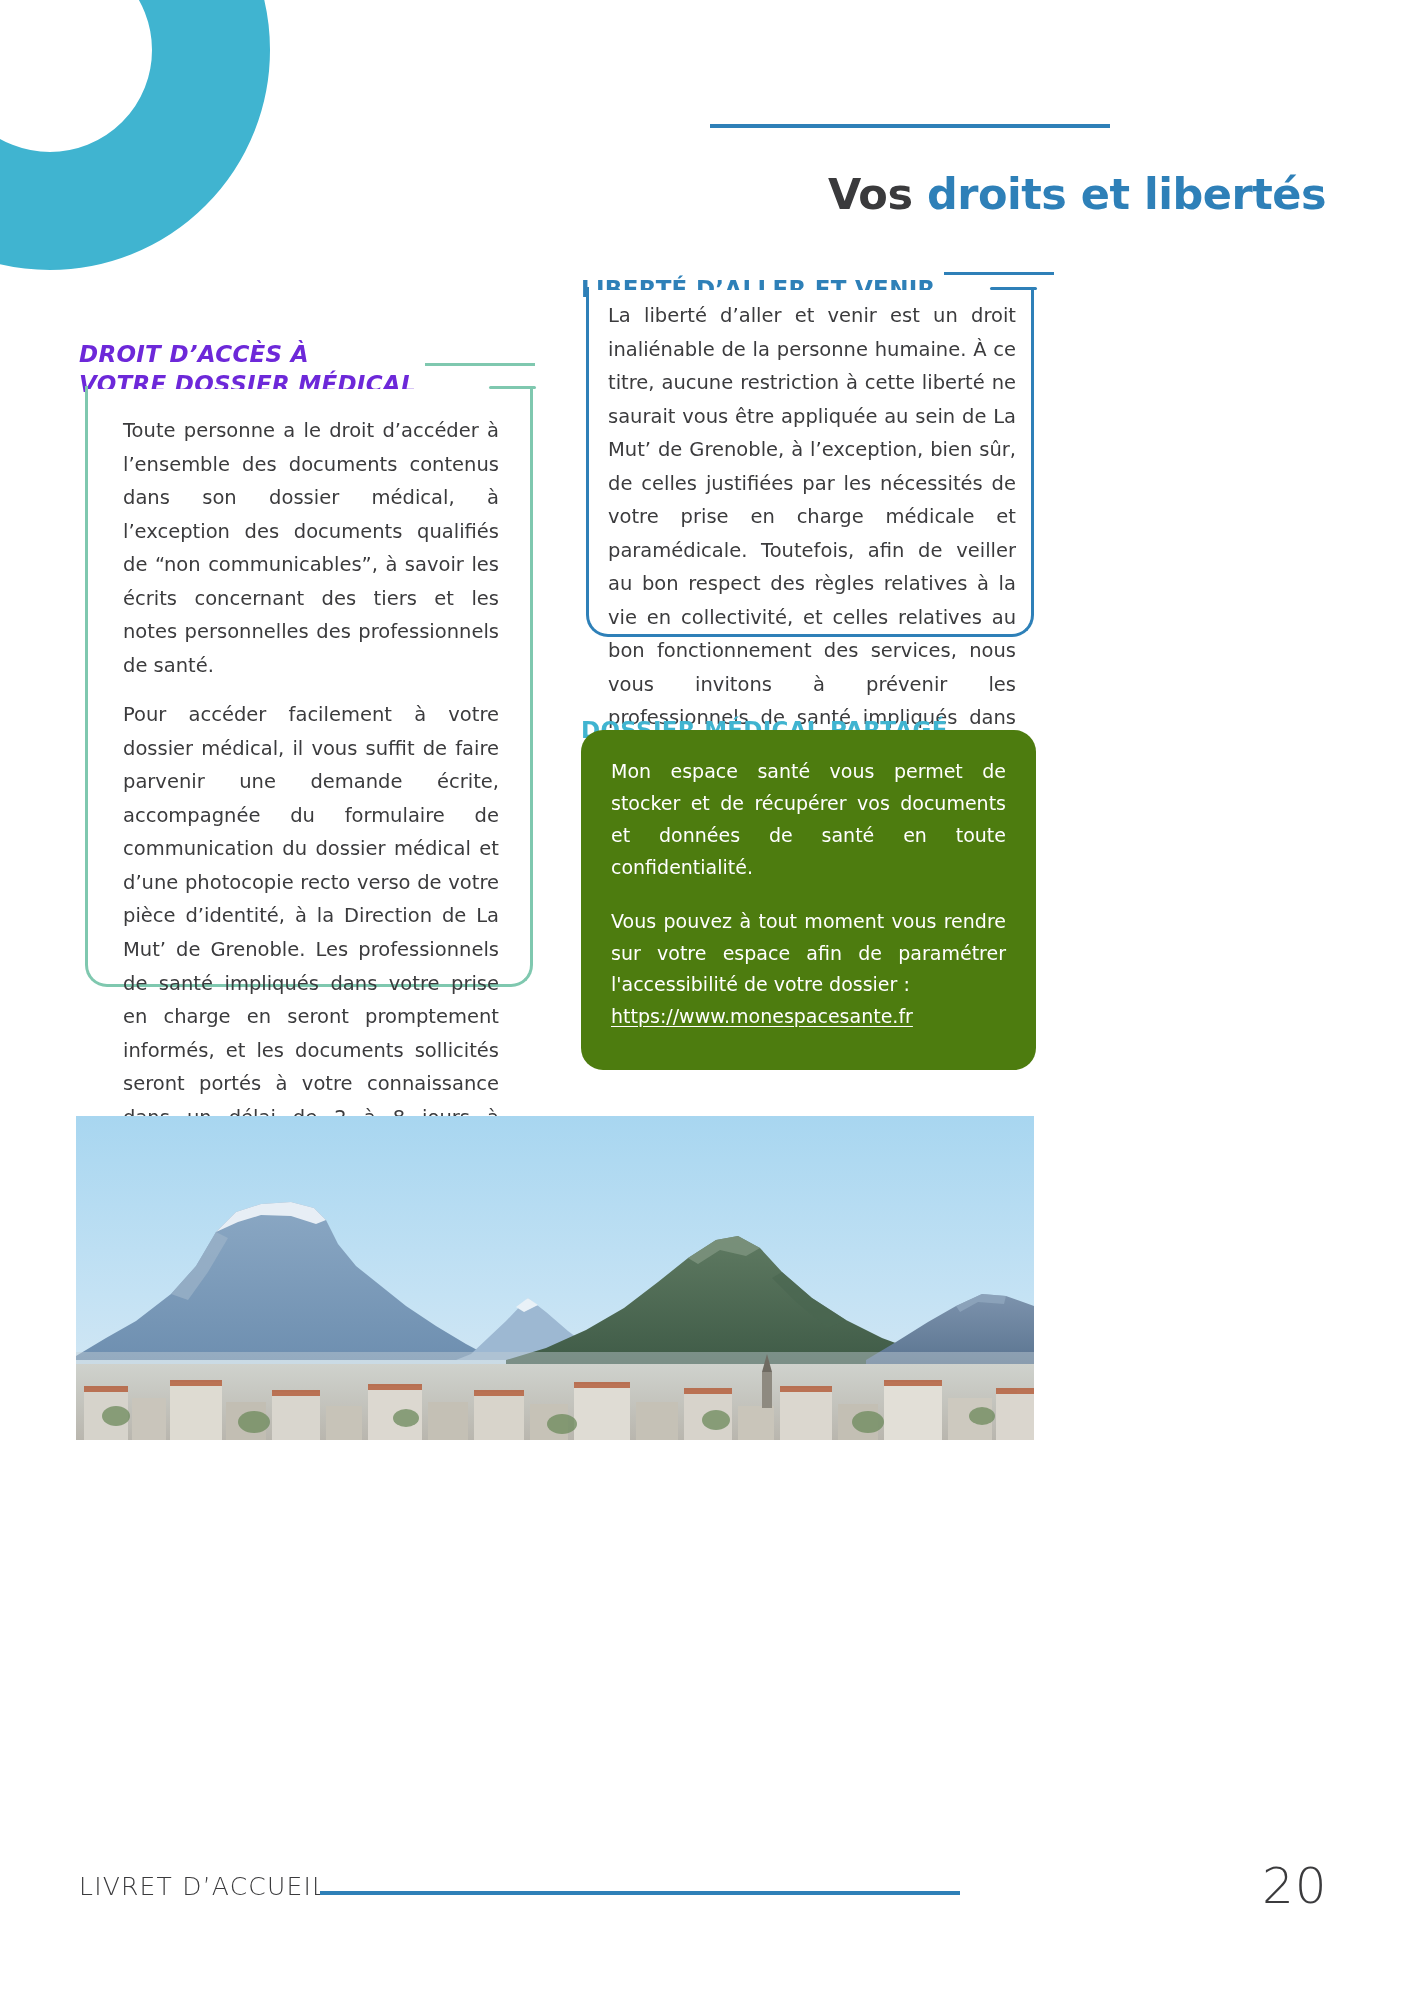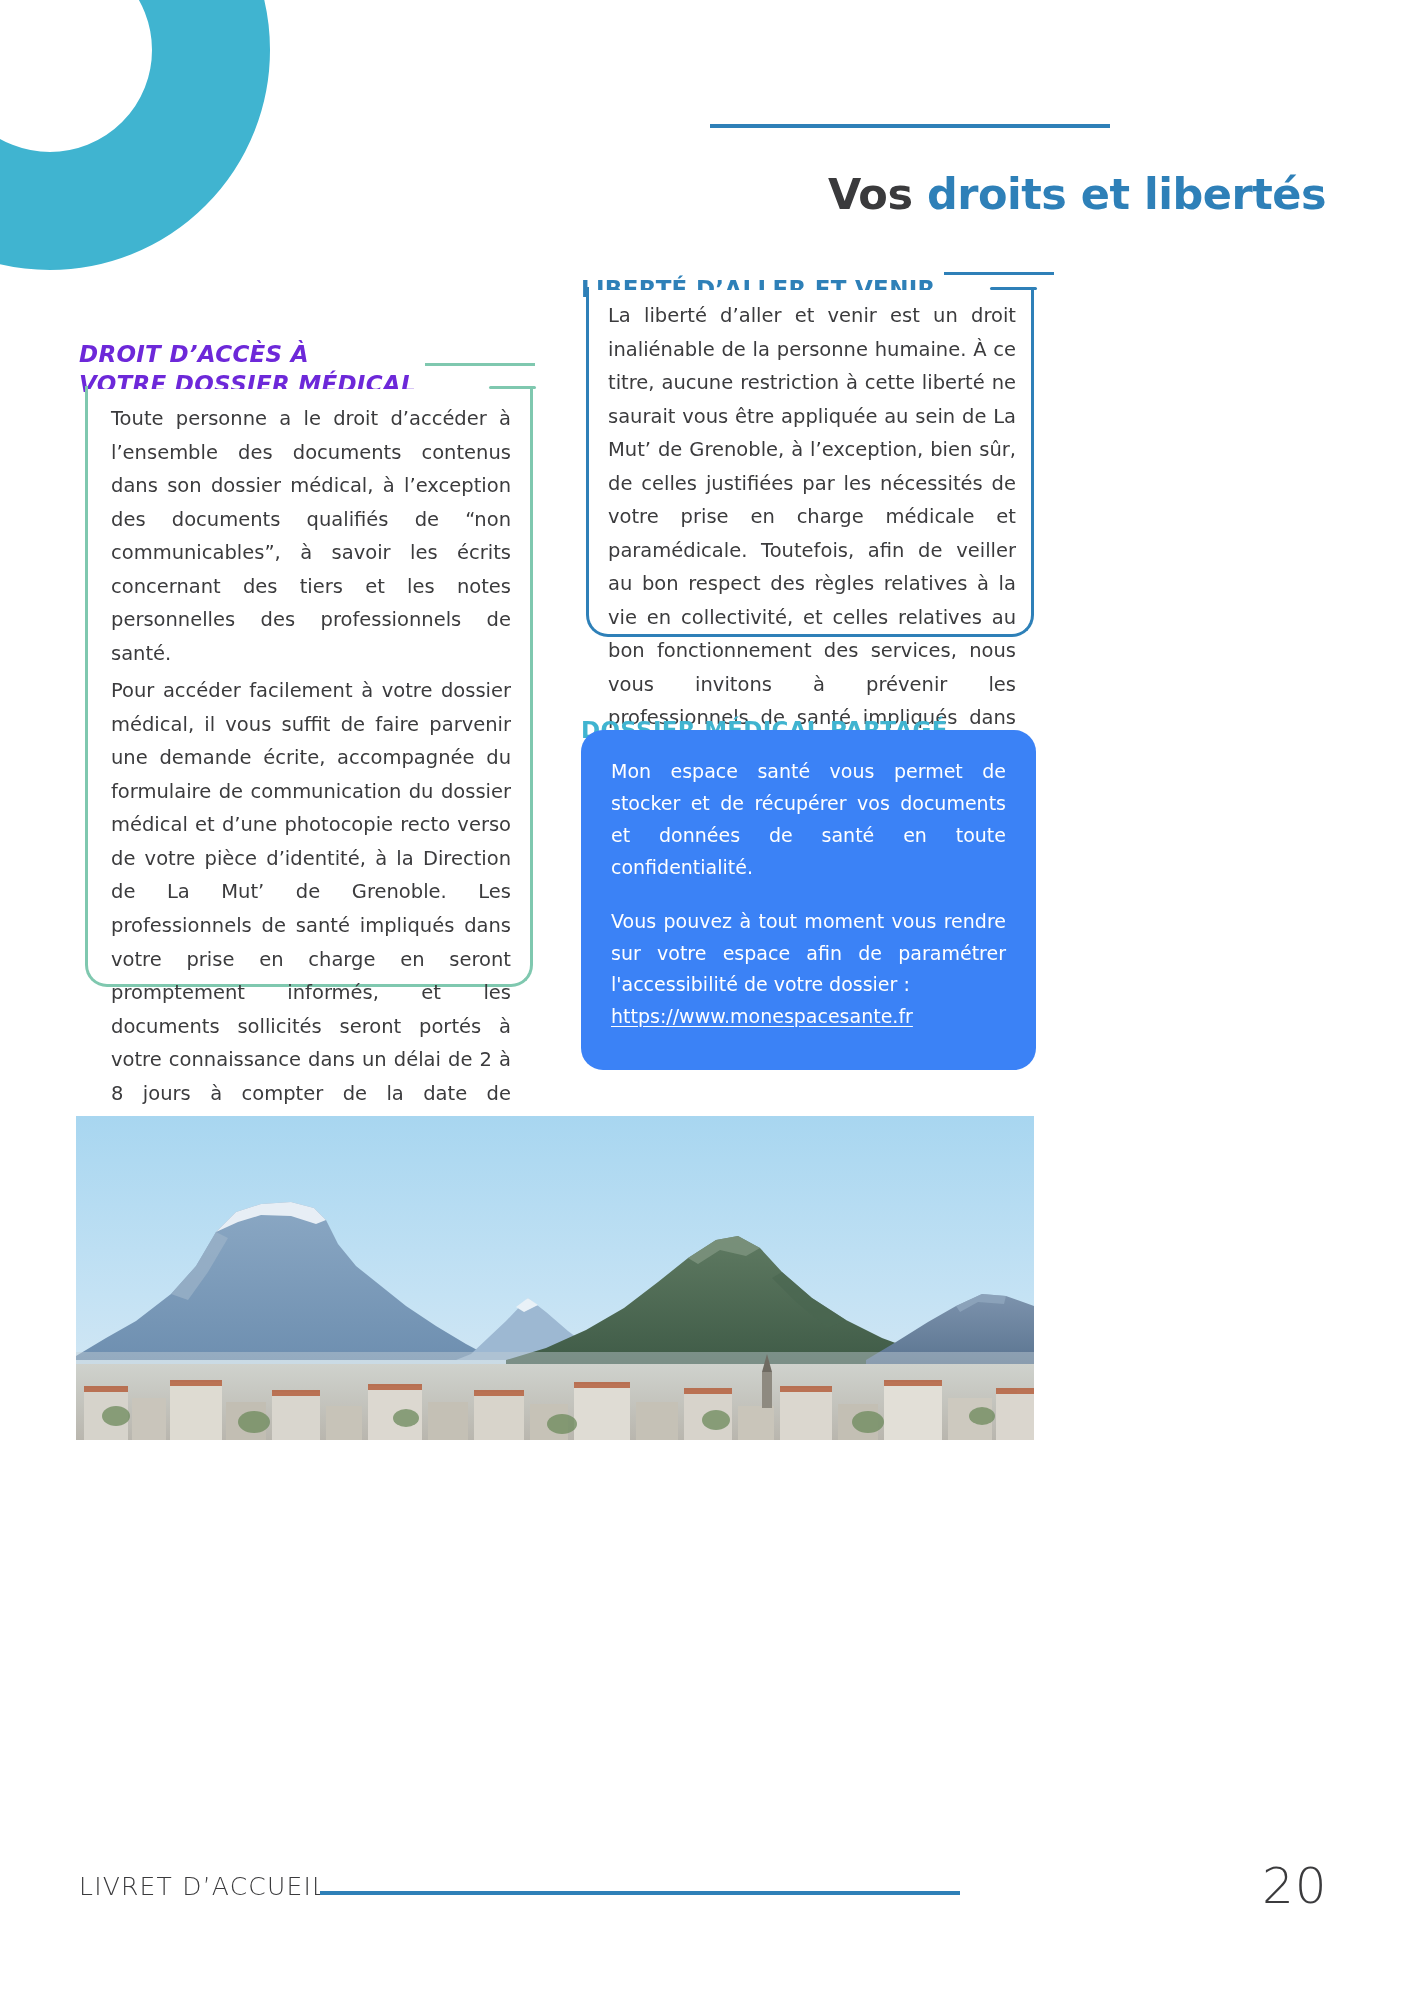--- a/index.html
+++ b/index.html
@@ -124,21 +124,21 @@
     text-align: justify;
     text-justify: inter-word;
     font-family: "DejaVu Sans", "Liberation Sans", sans-serif;
   }
   #p-droit-acces {
     position: absolute;
     left: 107px;
     top: 398px;
     width: 408px;
   }
-  #p-droit-acces p { margin: 4px; }
+  #p-droit-acces p { margin: 16px; }
 
   
   #h-liberte {
     left: 581px;
     top: 255px;
     width: 420px;
     color: #2e80b8;
   }
   .heading-dash-blue {
     position: absolute;
@@ -192,21 +192,21 @@
     top: 696px;
     width: 440px;
     color: #40b4d0;
   }
   .box-teal {
     position: absolute;
     left: 581px;
     top: 730px;
     width: 455px;
     height: 340px;
-    background: #3b82f6;
+    background: #4d7c0f;
     border-radius: 22px;
     box-sizing: border-box;
     padding: 26px 30px 24px 30px;
   }
   .box-teal .body-text {
     color: #ffffff;
     font-size: 19px;
     line-height: 1.68;
   }
   .box-teal p { margin: 0 0 22px 0; }

